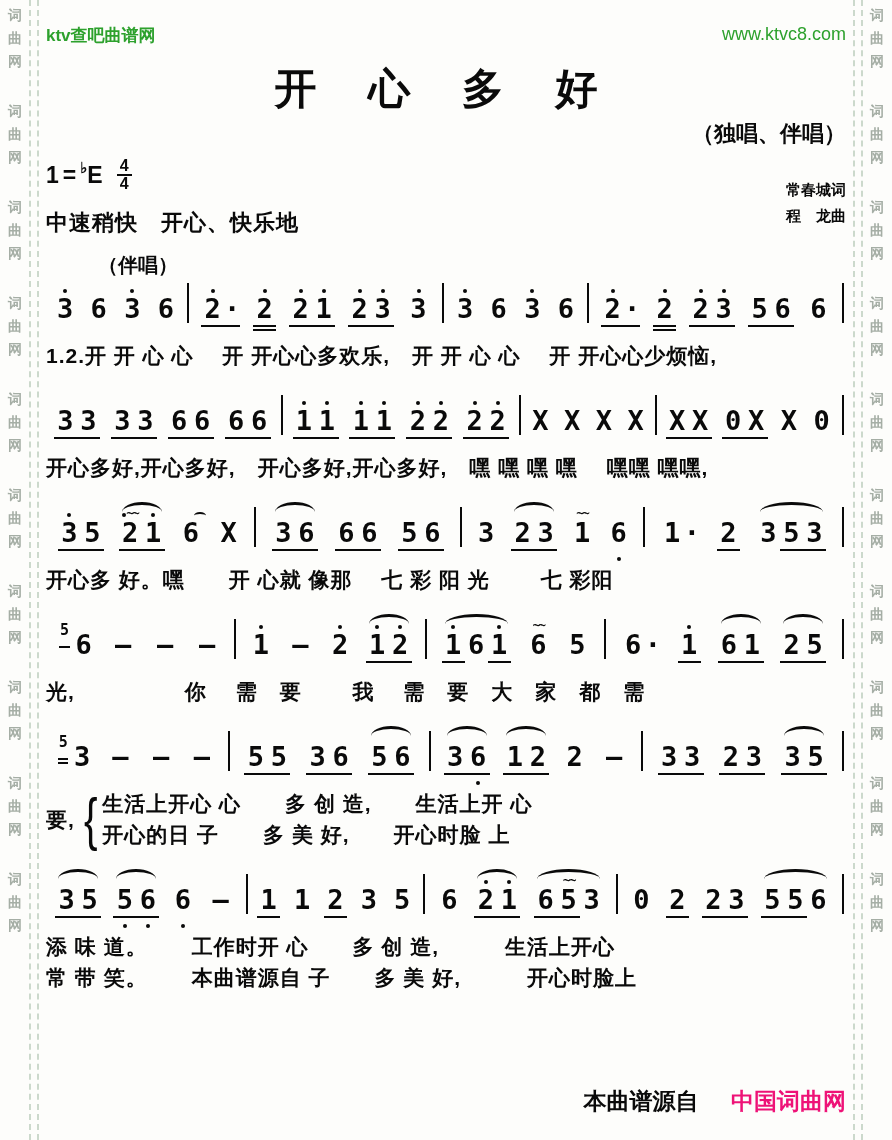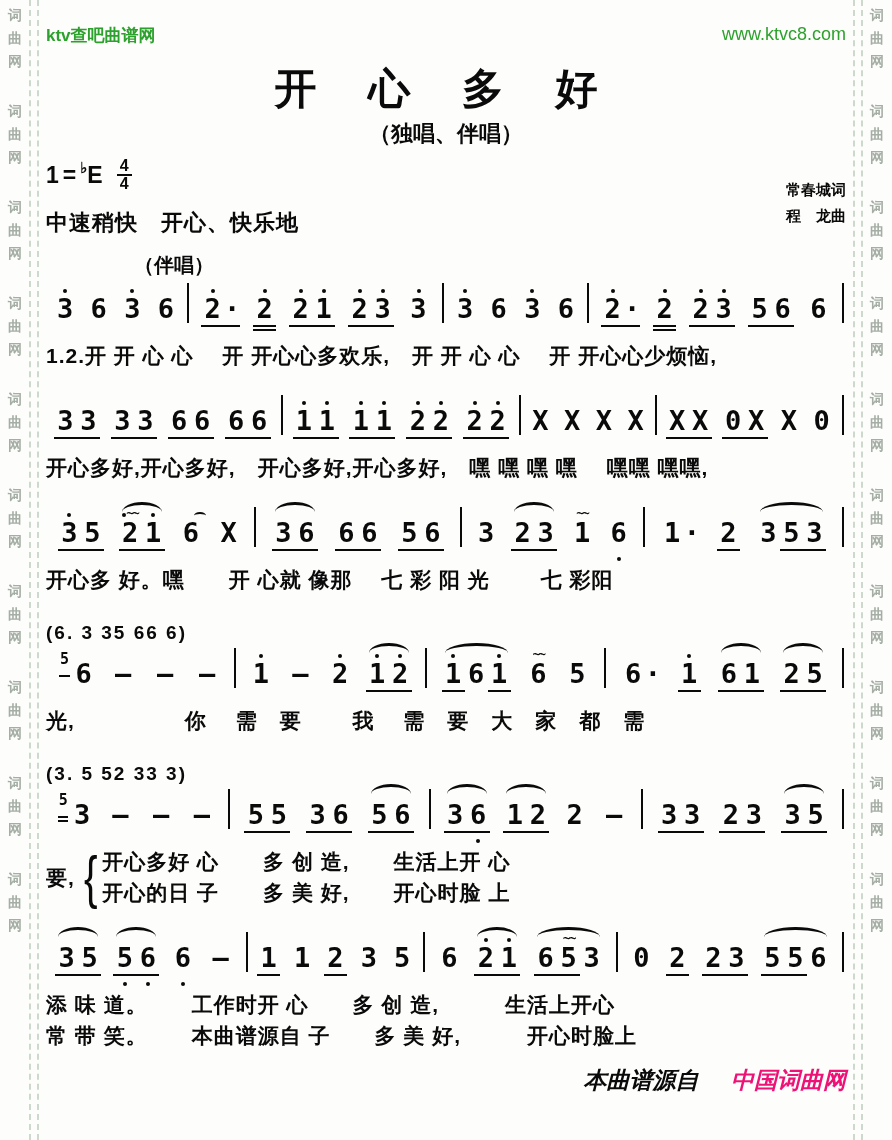--- a/index.html
+++ b/index.html
@@ -12,36 +12,36 @@
       color:var(--wm);font-size:14px;line-height:23px;font-weight:bold;overflow:hidden;}
   .wm-left{left:4px;} .wm-right{right:4px;}
   .wm span:nth-child(3n){margin-bottom:27px;}
   .dashline{position:absolute;top:0;bottom:0;width:0;border-left:2px dashed var(--dash);}
   .dl1{left:29px;} .dl2{left:37px;} .dr1{right:29px;} .dr2{right:37px;}
   
   .content{position:absolute;left:46px;right:46px;top:0;bottom:0;}
   .topbar{display:flex;justify-content:space-between;margin-top:24px;font-size:17px;font-weight:bold;color:var(--green);}
   .topbar .site-right{font-weight:normal;font-size:18px;}
   .title{text-align:center;font-size:42px;font-weight:bold;letter-spacing:20px;margin:14px 0 2px;white-space:pre;}
-  .subtitle{text-align:center;font-size:22px;font-weight:bold;margin-bottom:10px;}
+  .subtitle{text-align:right;font-size:22px;font-weight:bold;margin-bottom:10px;}
   .meta-row{display:flex;justify-content:space-between;align-items:flex-start;}
   .keysig{font-size:23px;font-weight:bold;display:flex;align-items:center;}
   .keysig .flat{font-size:15px;vertical-align:super;position:relative;top:-7px;}
   .keysig .eq{margin:0 4px;}
   .timesig{display:inline-flex;flex-direction:column;align-items:center;font-size:16px;line-height:14px;margin-left:14px;font-weight:bold;}
   .tsline{width:15px;height:2px;background:var(--ink);margin:1px 0;}
   .tempo{font-size:22px;font-weight:bold;margin-top:17px;letter-spacing:1px;}
   .credits{font-size:15px;font-weight:bold;text-align:center;line-height:1.7;margin-top:18px;}
   
   #score{margin-top:14px;}
   .sysblock{margin-bottom:22px;}
   .systop{display:flex;height:27px;align-items:flex-end;margin-bottom:2px;font-weight:bold;}
   .cue{font-size:19px;letter-spacing:2px;}
   .syslabel{font-size:20px;}
-  .lab0{margin-left:88px;} .lab2{margin-left:212px;}
+  .lab0{margin-left:52px;} .lab2{margin-left:212px;}
   .jsystem{display:flex;align-items:flex-end;}
   .jmeasure{display:flex;align-items:flex-end;justify-content:space-evenly;flex-grow:1;min-width:0;}
   .jbar{width:2px;height:40px;background:var(--ink);margin:0 2px 17px 2px;align-self:flex-end;flex:none;}
   .cluster{position:relative;display:flex;margin:0 3px;}
   .slurarc{position:absolute;top:-3px;left:3px;right:3px;height:10px;border-top:3px solid var(--ink);
            border-radius:50% 50% 0 0/100% 100% 0 0;}
   .jnote{position:relative;display:flex;flex-direction:column;align-items:center;min-width:23px;
          font-family:"DejaVu Sans Mono","Liberation Mono",monospace;}
   .ntop{height:14px;display:flex;align-items:flex-end;justify-content:center;width:100%;}
   .odot{width:4px;height:4px;border-radius:50%;background:var(--ink);margin-bottom:2px;}
@@ -54,21 +54,21 @@
   .nbot .odot{margin:1px 0 0;}
   .dotcell{min-width:12px;}
   .dashcell{min-width:28px;}
   .grace{transform:translateY(-15px);min-width:15px;}
   .grace .ndigit{font-size:15px;}
   .grace .uline{width:70%;margin:0 auto;}
   
   .lyline{font-size:21px;font-weight:bold;line-height:31px;white-space:pre;letter-spacing:1px;}
   .lyrics-brace-row{display:flex;align-items:center;}
   .brace{font-size:58px;font-weight:400;line-height:58px;transform:scaleX(.7);margin:0 2px 0 6px;}
-  .footer{position:absolute;right:0;bottom:44px;font-size:23px;font-weight:bold;font-style:italic;}
+  .footer{position:absolute;right:0;bottom:23px;font-size:23px;font-weight:bold;}
   .source-site{color:var(--pink);margin-left:26px;}
 </style>
 </head>
 <body>
 
 <div class="dashline dl1"></div>
 <div class="dashline dl2"></div>
 <div class="dashline dr1"></div>
 <div class="dashline dr2"></div>
 <div class="wm wm-left" id="wm-left">
@@ -909,23 +909,20 @@
                 </div>
                 <div class="nbot"></div>
               </div>
             </div>
           </div>
           <div class="jbar"></div>
         </div>
         <div class="lyline">开心多 好。嘿　　开 心就 像那　 七 彩 阳 光　　 七 彩阳</div>
       </div>
       <div class="sysblock">
-        <div class="systop">
-          <div class="cue">(6. 3 35 66 6)</div>
-        </div>
         <div class="jsystem">
           <div class="jmeasure" style="flex-grow: 6;">
             <div class="cluster">
               <div class="jnote grace">
                 <div class="ntop"></div>
                 <div class="ndigit">5</div>
                 <div class="nuls">
                   <div class="uline"></div>
                 </div>
                 <div class="nbot"></div>
@@ -1131,23 +1128,20 @@
                 </div>
                 <div class="nbot"></div>
               </div>
             </div>
           </div>
           <div class="jbar"></div>
         </div>
         <div class="lyline">光,　　　　　你　 需　要　　 我　 需　要　大　家　都　需</div>
       </div>
       <div class="sysblock">
-        <div class="systop">
-          <div class="cue">(3. 5 52 33 3)</div>
-        </div>
         <div class="jsystem">
           <div class="jmeasure" style="flex-grow: 6;">
             <div class="cluster">
               <div class="jnote grace">
                 <div class="ntop"></div>
                 <div class="ndigit">5</div>
                 <div class="nuls">
                   <div class="uline"></div>
                   <div class="uline"></div>
                 </div>
@@ -1359,21 +1353,21 @@
                 <div class="nbot"></div>
               </div>
             </div>
           </div>
           <div class="jbar"></div>
         </div>
         <div class="lyrics-brace-row">
           <div class="lyline">要,</div>
           <div class="brace">{</div>
           <div>
-            <div class="lyline">开心多好 心　　多 创 造,　　生活上开 心</div>
+            <div class="lyline">生活上开心 心　　多 创 造,　　生活上开 心</div>
             <div class="lyline">开心的日 子　　多 美 好,　　开心时脸 上</div>
           </div>
         </div>
       </div>
       <div class="sysblock">
         <div class="jsystem">
           <div class="jmeasure" style="flex-grow: 7;">
             <div class="cluster">
               <div class="slurarc"></div>
               <div class="jnote">

